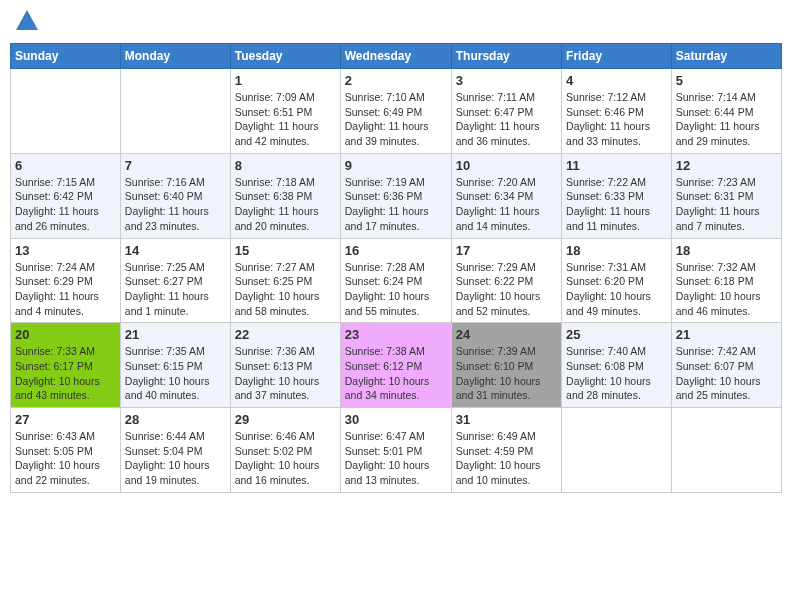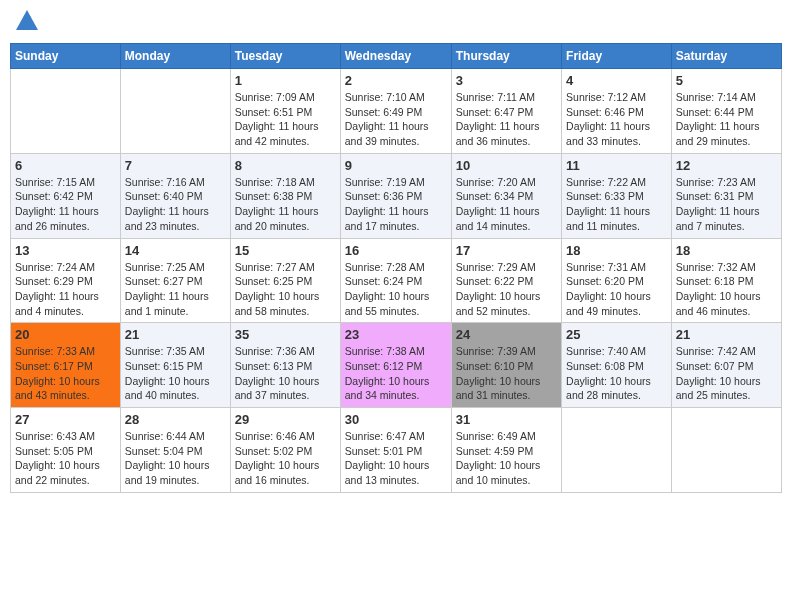--- a/index.html
+++ b/index.html
@@ -190,30 +190,30 @@
         <td>
           <span class="day-num">18</span>
           <div class="day-info">Sunrise: 7:31 AM<br>Sunset: 6:20 PM<br>Daylight: 10 hours and 49 minutes.</div>
         </td>
         <td>
           <span class="day-num">18</span>
           <div class="day-info">Sunrise: 7:32 AM<br>Sunset: 6:18 PM<br>Daylight: 10 hours and 46 minutes.</div>
         </td>
       </tr>
       <tr>
-        <td style="background: #f97316;">
+        <td style="background: #84cc16;">
           <span class="day-num">20</span>
           <div class="day-info">Sunrise: 7:33 AM<br>Sunset: 6:17 PM<br>Daylight: 10 hours and 43 minutes.</div>
         </td>
         <td style="background: rgb(240, 244, 250); margin-left: 28px;">
           <span class="day-num">21</span>
           <div class="day-info">Sunrise: 7:35 AM<br>Sunset: 6:15 PM<br>Daylight: 10 hours and 40 minutes.</div>
         </td>
         <td style="background: rgb(240, 244, 250);">
-          <span class="day-num">35</span>
+          <span class="day-num">22</span>
           <div class="day-info">Sunrise: 7:36 AM<br>Sunset: 6:13 PM<br>Daylight: 10 hours and 37 minutes.</div>
         </td>
         <td style="background: #f0abfc; margin-left: 23px;">
           <span class="day-num">23</span>
           <div class="day-info">Sunrise: 7:38 AM<br>Sunset: 6:12 PM<br>Daylight: 10 hours and 34 minutes.</div>
         </td>
         <td style="background: #a3a3a3;">
           <span class="day-num">24</span>
           <div class="day-info">Sunrise: 7:39 AM<br>Sunset: 6:10 PM<br>Daylight: 10 hours and 31 minutes.</div>
         </td>

